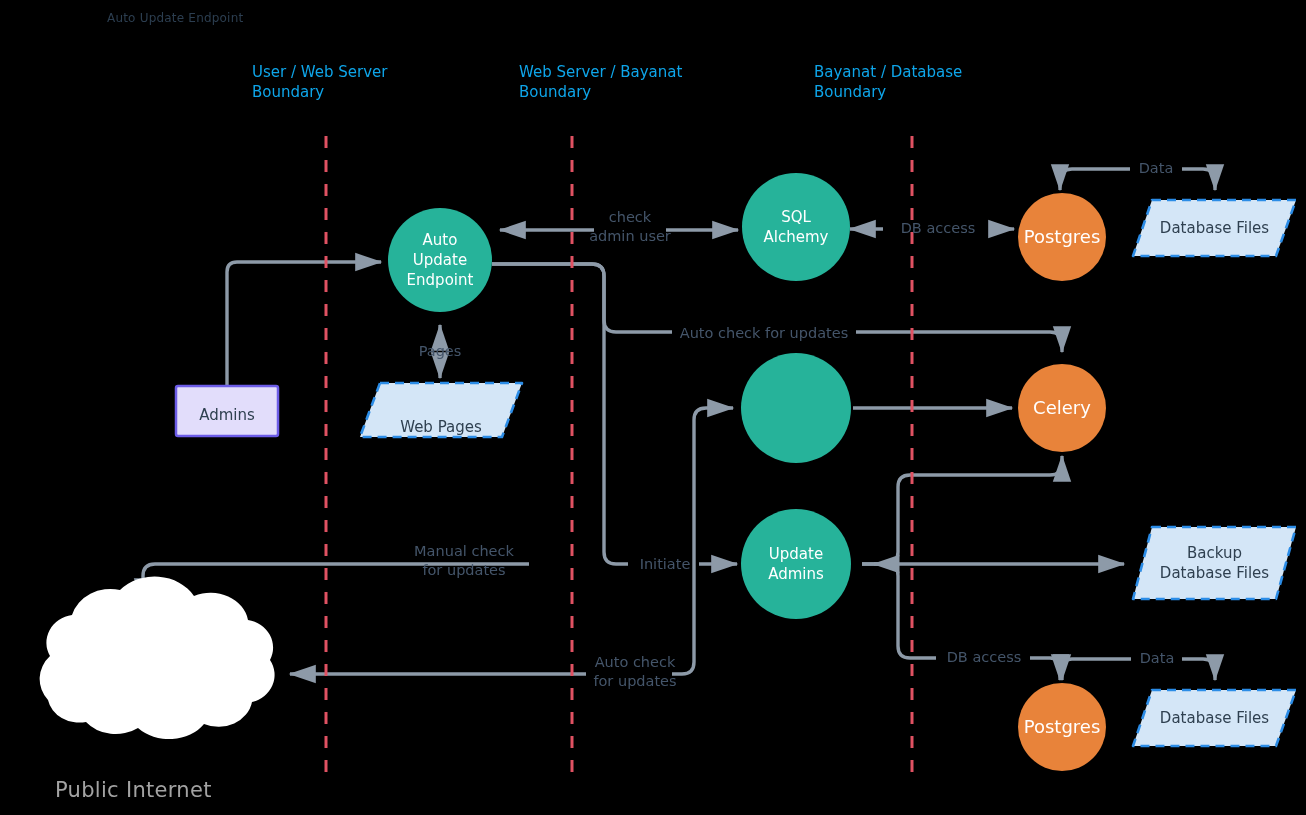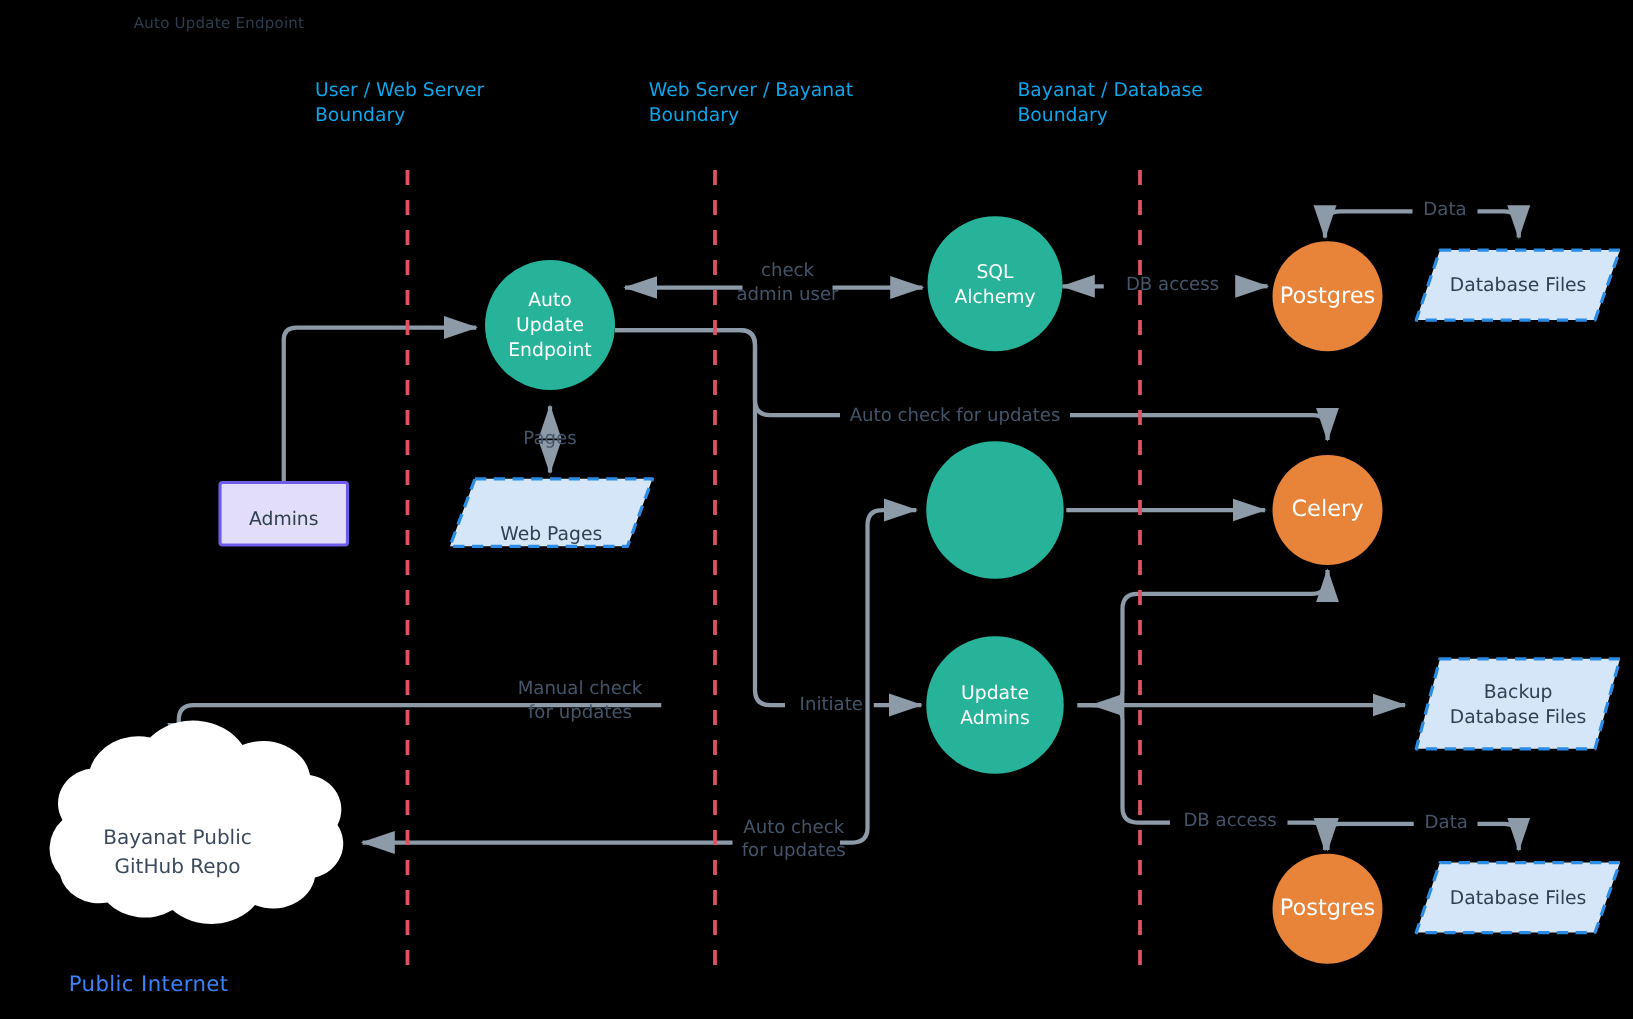--- a/index.html
+++ b/index.html
@@ -13,21 +13,21 @@
   }
   svg.layer{position:absolute;left:0;top:0;width:1306px;height:815px;}
   .txt{position:absolute;}
   .diag-title{
     color:#2c3e50;font-size:12px;letter-spacing:.2px;
   }
   .zone-label{
     color:#0ea5e9;font-size:15px;line-height:20px;
   }
   .public-internet{
-    color:#3b82f6;font-size:17px;letter-spacing:.3px;
+    color:#a3a3a3;font-size:21px;letter-spacing:.3px;
   }
   .edge-label{
     color:#44556a;font-size:14.5px;line-height:19px;text-align:center;
   }
   .node-label{
     position:absolute;display:flex;align-items:center;justify-content:center;
     text-align:center;pointer-events:none;
   }
   .node-label.circle-teal, .node-label.circle-orange{
     color:#ffffff;font-size:15px;line-height:20px;font-weight:400;
@@ -205,26 +205,20 @@
     <div>
       <div>Backup</div>
       <div>Database Files</div>
     </div>
   </div>
 
   <div class="node-label store" style="left:1133px;top:690px;width:163px;height:56px;">
     <div>Database Files</div>
   </div>
 
-  <div class="node-label cloud" style="left:6px;top:616px;width:272px;height:130px;">
-    <div>
-      <div>Bayanat Public</div>
-      <div>GitHub Repo</div>
-    </div>
-  </div>
 
   <div class="txt edge-label" style="left:560px;top:208px;width:140px;">
     <div>check</div>
     <div>admin user</div>
   </div>
 
   <div class="txt edge-label" style="left:400px;top:342px;width:80px;">
     <div>Pages</div>
   </div>
 

